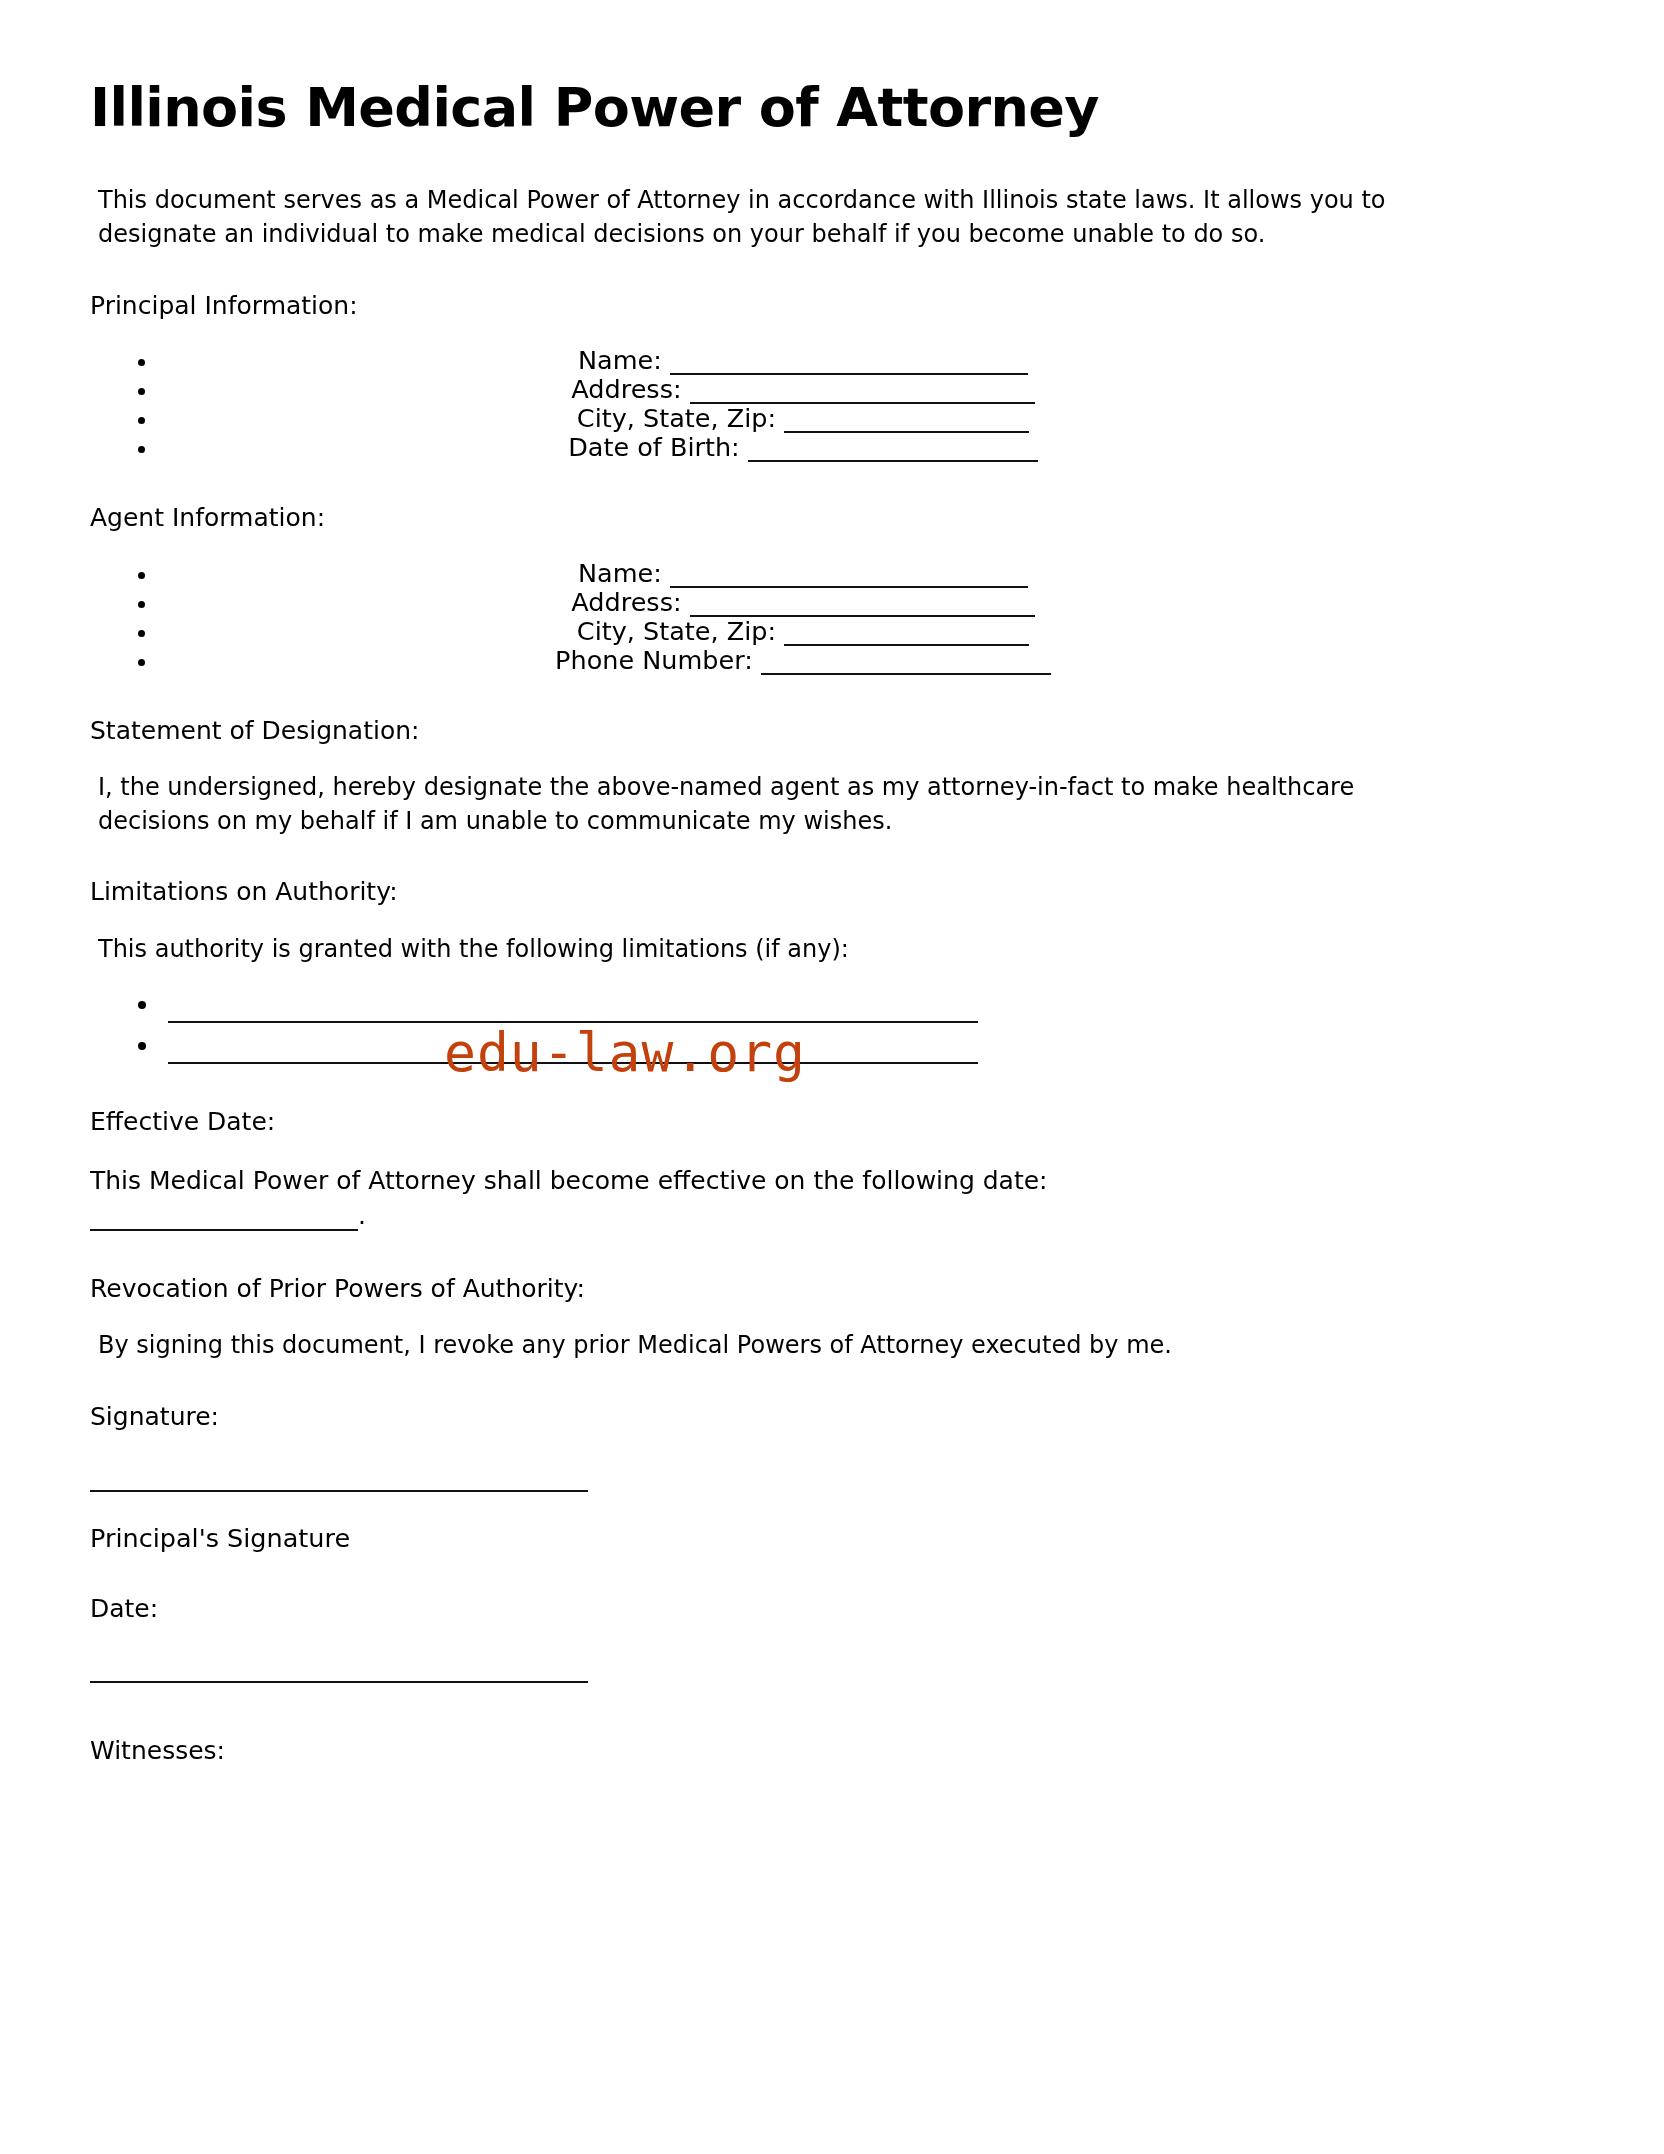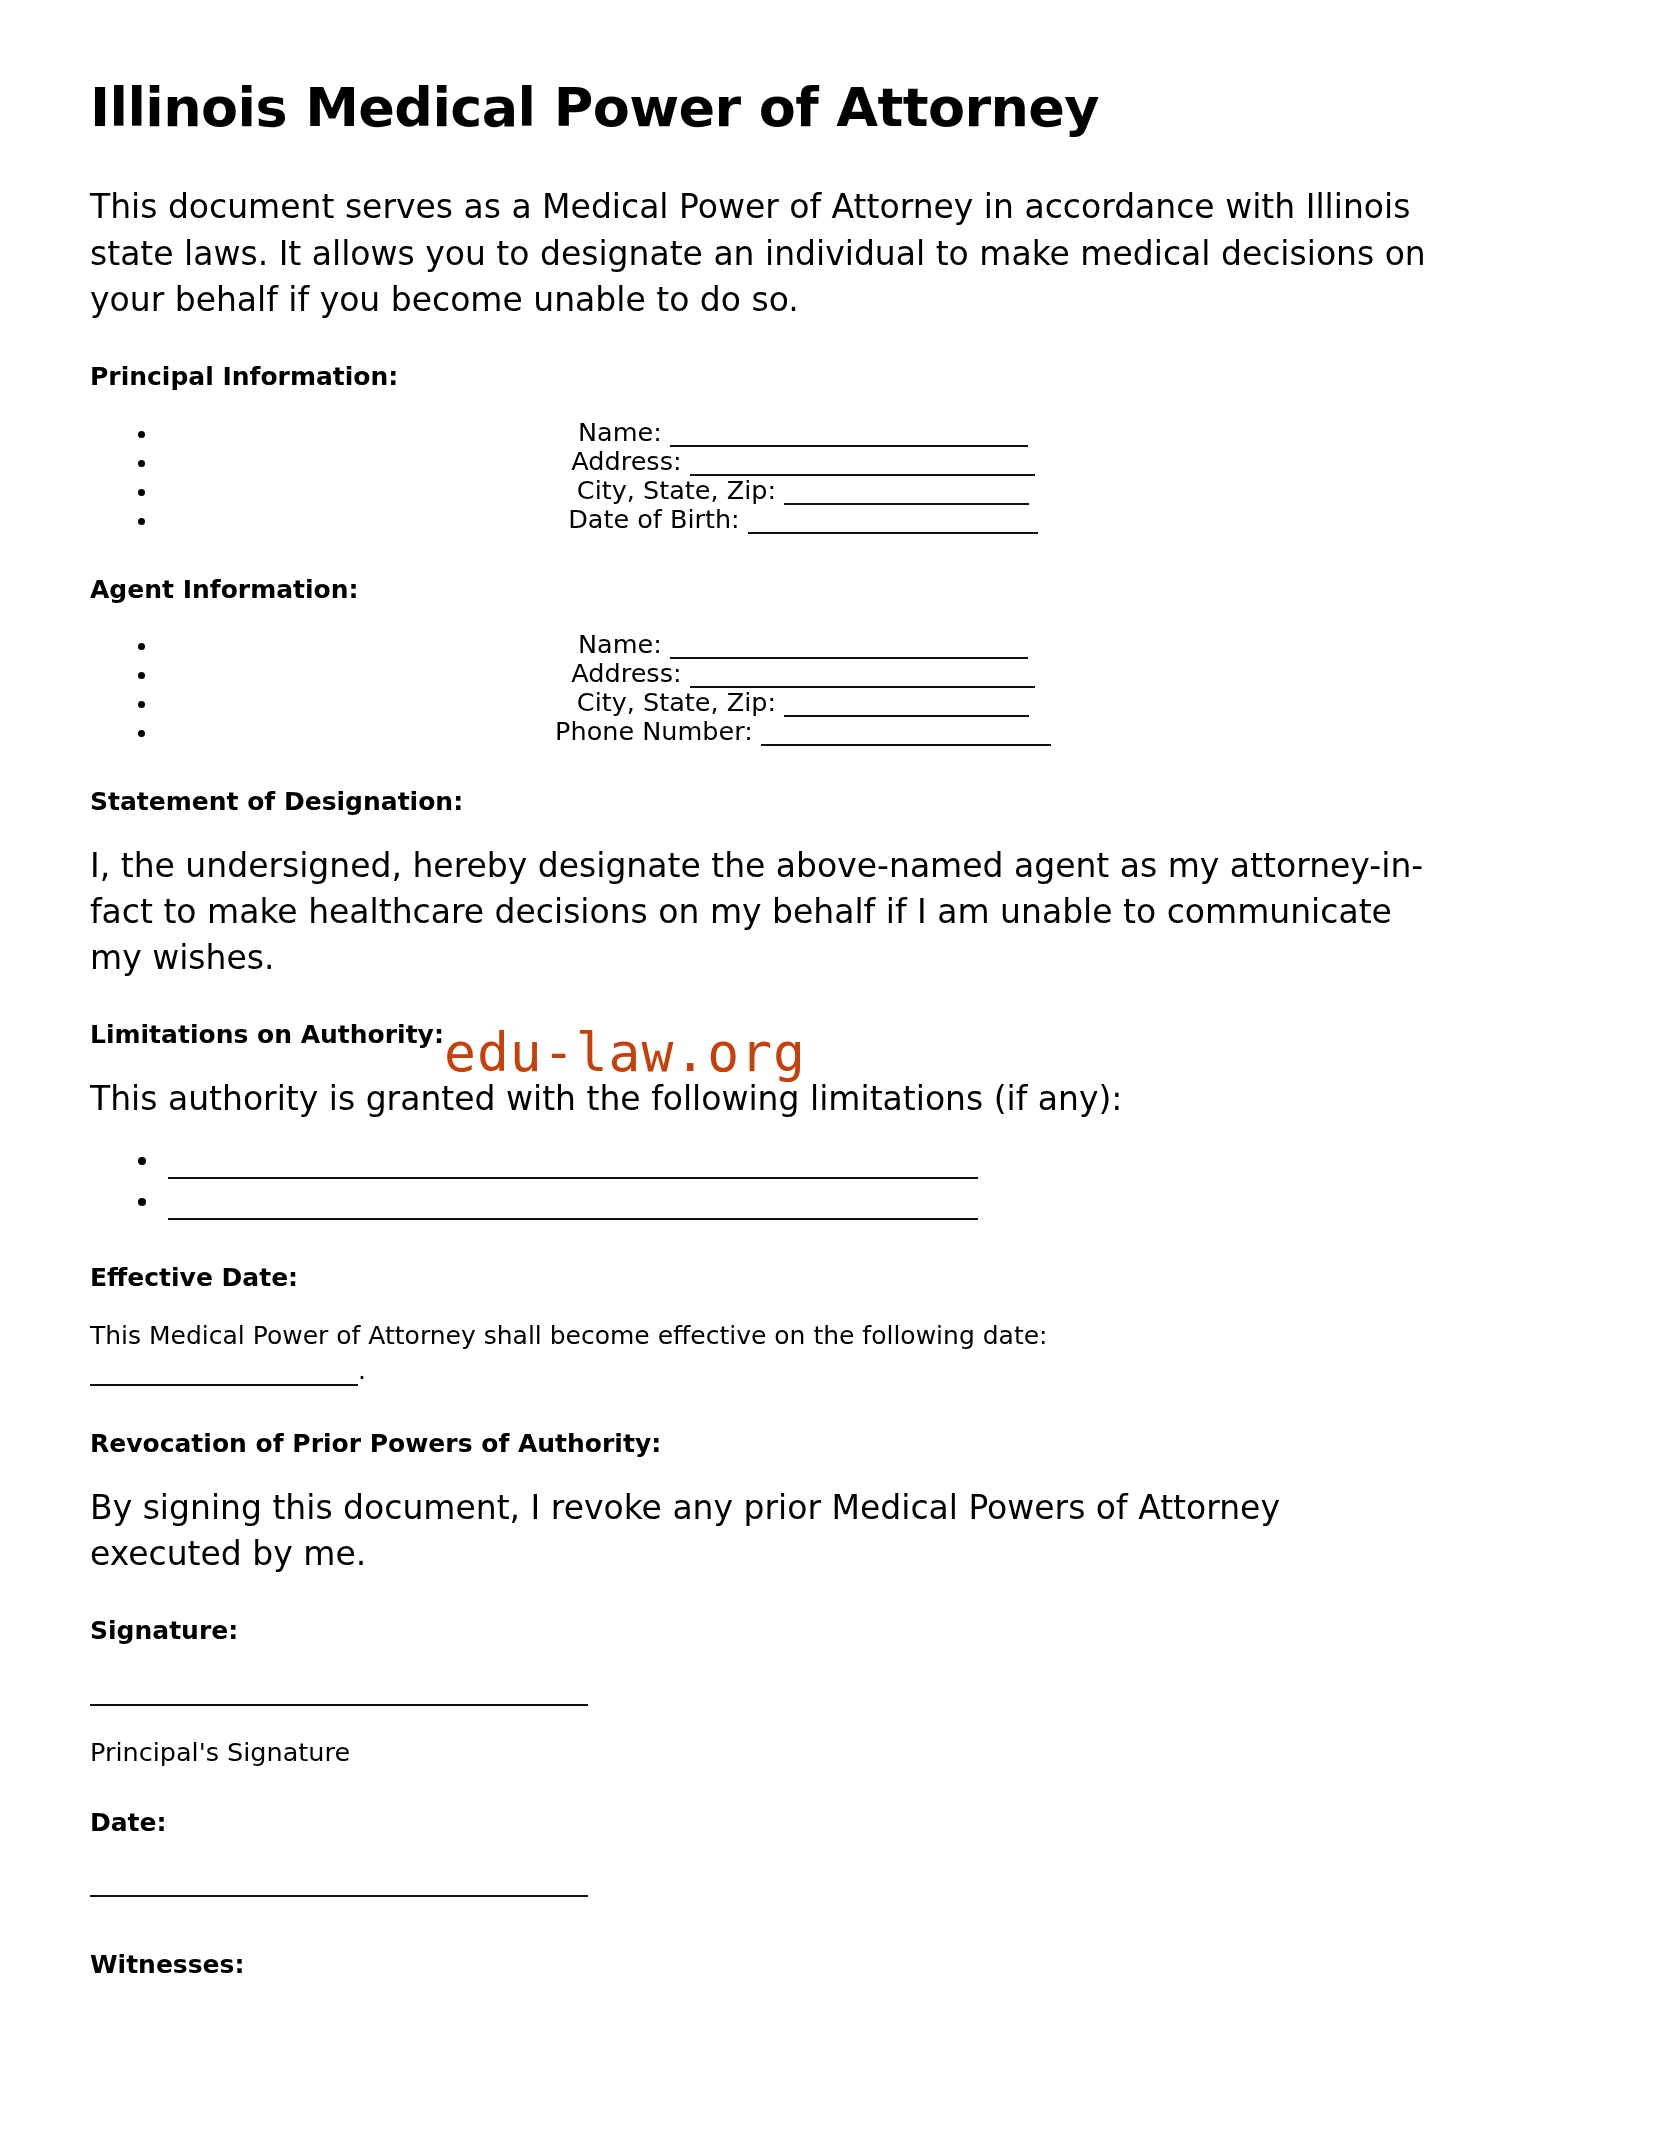--- a/index.html
+++ b/index.html
@@ -30,29 +30,29 @@
 
   .doc-title {
     font-size: 54px;
     font-weight: bold;
     line-height: 1.12;
     letter-spacing: -0.6px;
     margin: 0 0 46px 0;
   }
 
   .body-par {
-    font-size: 33px;
+    font-size: 24px;
     line-height: 1.40;
-    margin: 0 0 38px 0;
+    margin: 0 0 38px 8px;
     max-width: 1352px;
   }
 
   .section-head {
     font-size: 25px;
-    font-weight: bold;
+    font-weight: normal;
     line-height: 1.3;
     margin: 0 0 24px 0;
   }
 
   
   ul.field-list {
     list-style: none;
     margin: 0 0 40px 0;
     padding: 0 0 0 48px;
     text-align: center;

